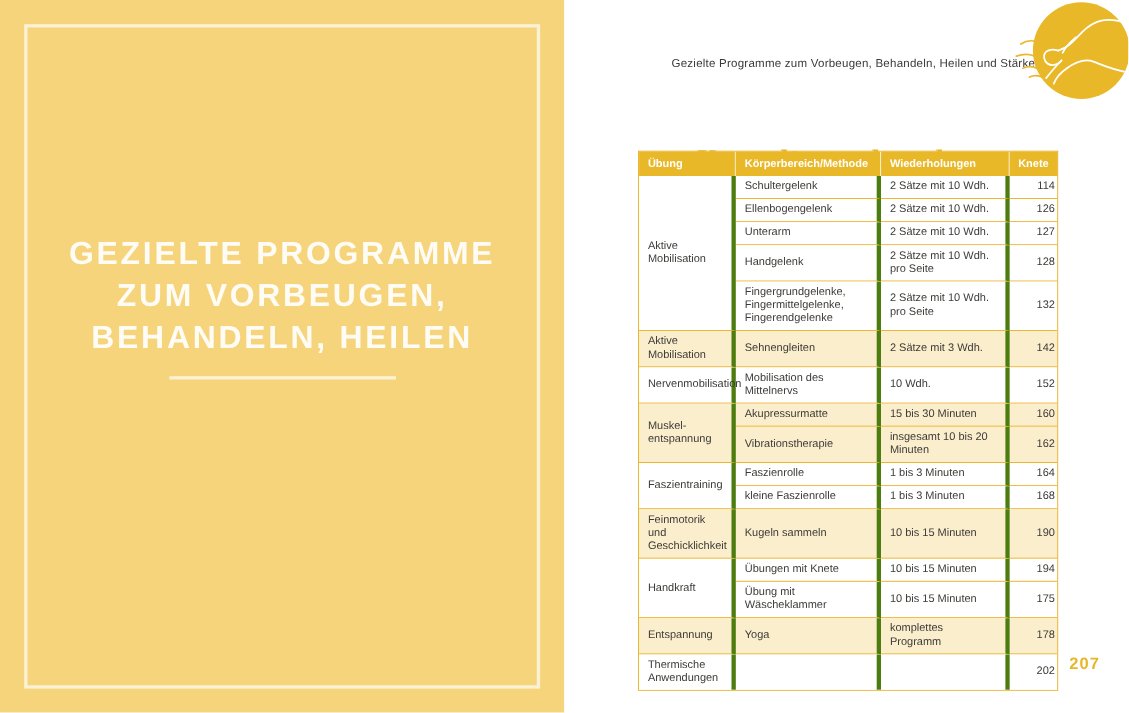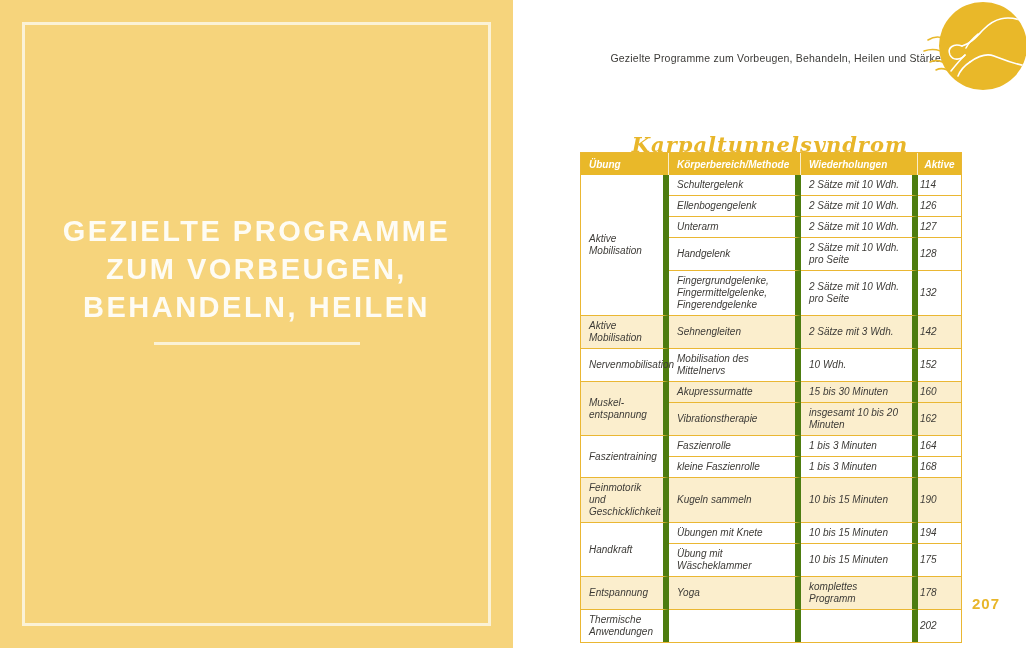--- a/index.html
+++ b/index.html
@@ -18,30 +18,30 @@
   .running-header { position:absolute; top:52px; right:79px; font-size:10.5px; color:#3b3a37; letter-spacing:0.2px; }
   .section-title { position:absolute; left:67px; top:100px; width:380px; text-align:center;
     font-family:"DejaVu Serif", serif; font-style:italic; font-weight:bold;
     font-size:21px; color:#e8b62a; letter-spacing:1px;margin-top:32px; }
   .page-number { position:absolute; right:26px; top:595px; font-size:15px; font-weight:bold; color:#e8b62a; letter-spacing:1px; }
 
   
   .hand-wrap { position:absolute; top:0; right:0; width:120px; height:110px; }
 
   
-  .program-table { position:absolute; left:67px; top:152px; width:380px;
-    border:1px solid #eab733; border-spacing:0; border-collapse:separate; table-layout:fixed;font-style:italic; }
+  .program-table { position:absolute; left:67px; top:137px; width:380px;
+    border:1px solid #eab733; border-spacing:0; border-collapse:separate; table-layout:fixed; }
   .program-table th { background:#e9b829; color:#ffffff; font-size:10px; font-weight:bold;
     text-align:left; padding:5px 8px; height:22px; border-right:1px solid rgba(255,255,255,0.75); }
   .program-table th:last-child { border-right:none; text-align:center; padding:5px 2px; }
   .program-table col.c1 { width:88px; } .program-table col.c2 { width:132px; }
   .program-table col.c3 { width:117px; } .program-table col.c4 { width:43px; }
   .program-table td { font-size:10px; color:#3d3b37; padding:4px 8px; height:20px; line-height:12px;
-    vertical-align:middle; border-right:6px solid #4d7c0f; border-bottom:1px solid #eab733; background:#ffffff; }
-  .program-table td:last-child { border-right:none; text-align:left; padding:4px 2px; }
+    vertical-align:middle; border-right:4px solid #4d7c0f; border-bottom:1px solid #eab733; background:#ffffff; }
+  .program-table td:last-child { border-right:none; text-align:right; padding:4px 2px; }
   .program-table tr.last-row td { border-bottom:none; }
   .program-table tr.hl td { background:#fbeecd; }
 </style>
 </head>
 <body>
 
 <div class="spread">
 
   <div class="left-page">
     <div class="frame"></div>
@@ -90,21 +90,21 @@
           <col class="c1">
           <col class="c2">
           <col class="c3">
           <col class="c4">
         </colgroup>
       <thead>
         <tr>
           <th>Übung</th>
           <th>Körperbereich/Methode</th>
           <th>Wiederholungen</th>
-          <th>Aktive</th>
+          <th>Knete</th>
         </tr>
       </thead>
       <tbody>
           <tr>
             <td rowspan="5">Aktive Mobilisation</td>
             <td>Schultergelenk</td>
             <td>2 Sätze mit 10 Wdh.</td>
             <td>114</td>
           </tr>
           <tr>

